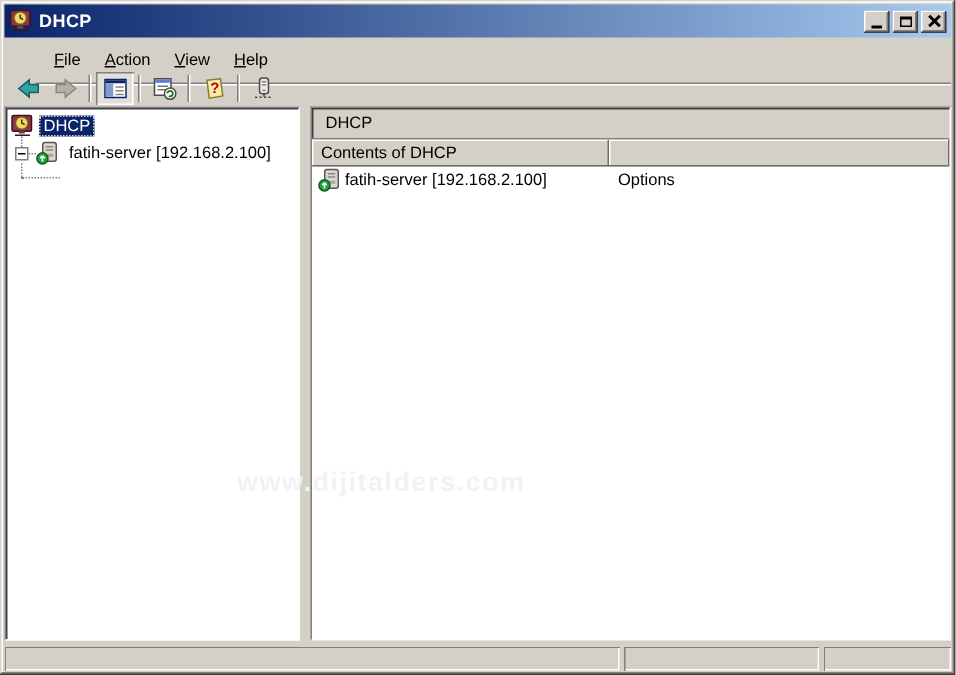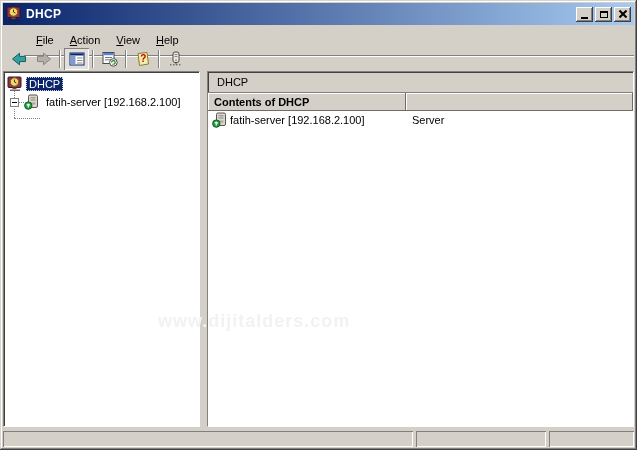--- a/index.html
+++ b/index.html
@@ -49,21 +49,21 @@
     border-bottom:1px solid #fff;border-right:1px solid #fff;
     box-shadow:inset 1px 1px #404040;}
   .left-pane{position:absolute;left:0;top:0;width:197px;height:100%;
     background:#fff;overflow:hidden;}
   .splitter{position:absolute;left:197px;top:0;width:7px;height:100%;}
   .right-pane{position:absolute;left:204px;top:0;right:0;height:100%;
     background:var(--chrome);display:flex;flex-direction:column;}
   .banner{height:20px;display:flex;align-items:center;padding:0 9px;flex:0 0 auto;}
   .listview{flex:1;background:#fff;border-top:1px solid #808080;
     box-shadow:inset 0 1px 0 #404040;display:flex;flex-direction:column;overflow:hidden;}
-  .lv-headers{display:flex;height:18px;flex:0 0 auto;background:var(--chrome);font-weight:bold;}
+  .lv-headers{display:flex;height:18px;flex:0 0 auto;background:var(--chrome);}
   .hcell{height:18px;background:var(--chrome);display:flex;align-items:center;
     padding:0 6px;box-shadow:inset -1px -1px #6e6c64, inset 1px 1px #ffffff;}
   .hcell.c1{width:198px;}
   .hcell.c2{width:150px;}
   .hcell.c3{flex:1;}
   .lv-row{display:flex;height:17px;align-items:center;}
   .cell1{width:198px;display:flex;align-items:center;padding-left:4px;gap:1px;}
   .cell2{width:150px;padding-left:6px;}
   
   .tree{position:relative;width:100%;height:100%;}
@@ -239,21 +239,21 @@
                 <rect x="4.5" y="1" width="9" height="12.5" rx="1.5" fill="#dbd7cf" stroke="#5a564e"></rect>
                 <line x1="6.5" y1="3.8" x2="11.5" y2="3.8" stroke="#8a867e"></line>
                 <line x1="6.5" y1="6" x2="11.5" y2="6" stroke="#8a867e"></line>
                 <rect x="6.5" y="8.5" width="5" height="2" fill="#aaa69e"></rect>
                 <circle cx="4.3" cy="11.6" r="3.7" fill="#23a041" stroke="#0b5e20"></circle>
                 <path d="M4.3 13.6 V9.9 M4.3 9.9 l-1.5 1.5 M4.3 9.9 l1.5 1.5" stroke="#fff" stroke-width="1.1" fill="none"></path>
               </svg>
             </span>
             <span>fatih-server [192.168.2.100]</span>
           </span>
-          <span class="cell2">Server</span>
+          <span class="cell2">Options</span>
         </div>
       </div>
     </div>
 
     <div class="watermark">www.dijitalders.com</div>
   </div>
 
   <div class="statusbar">
     <span class="sb-panel sb-p1"></span>
     <span class="sb-panel sb-p2"></span>

